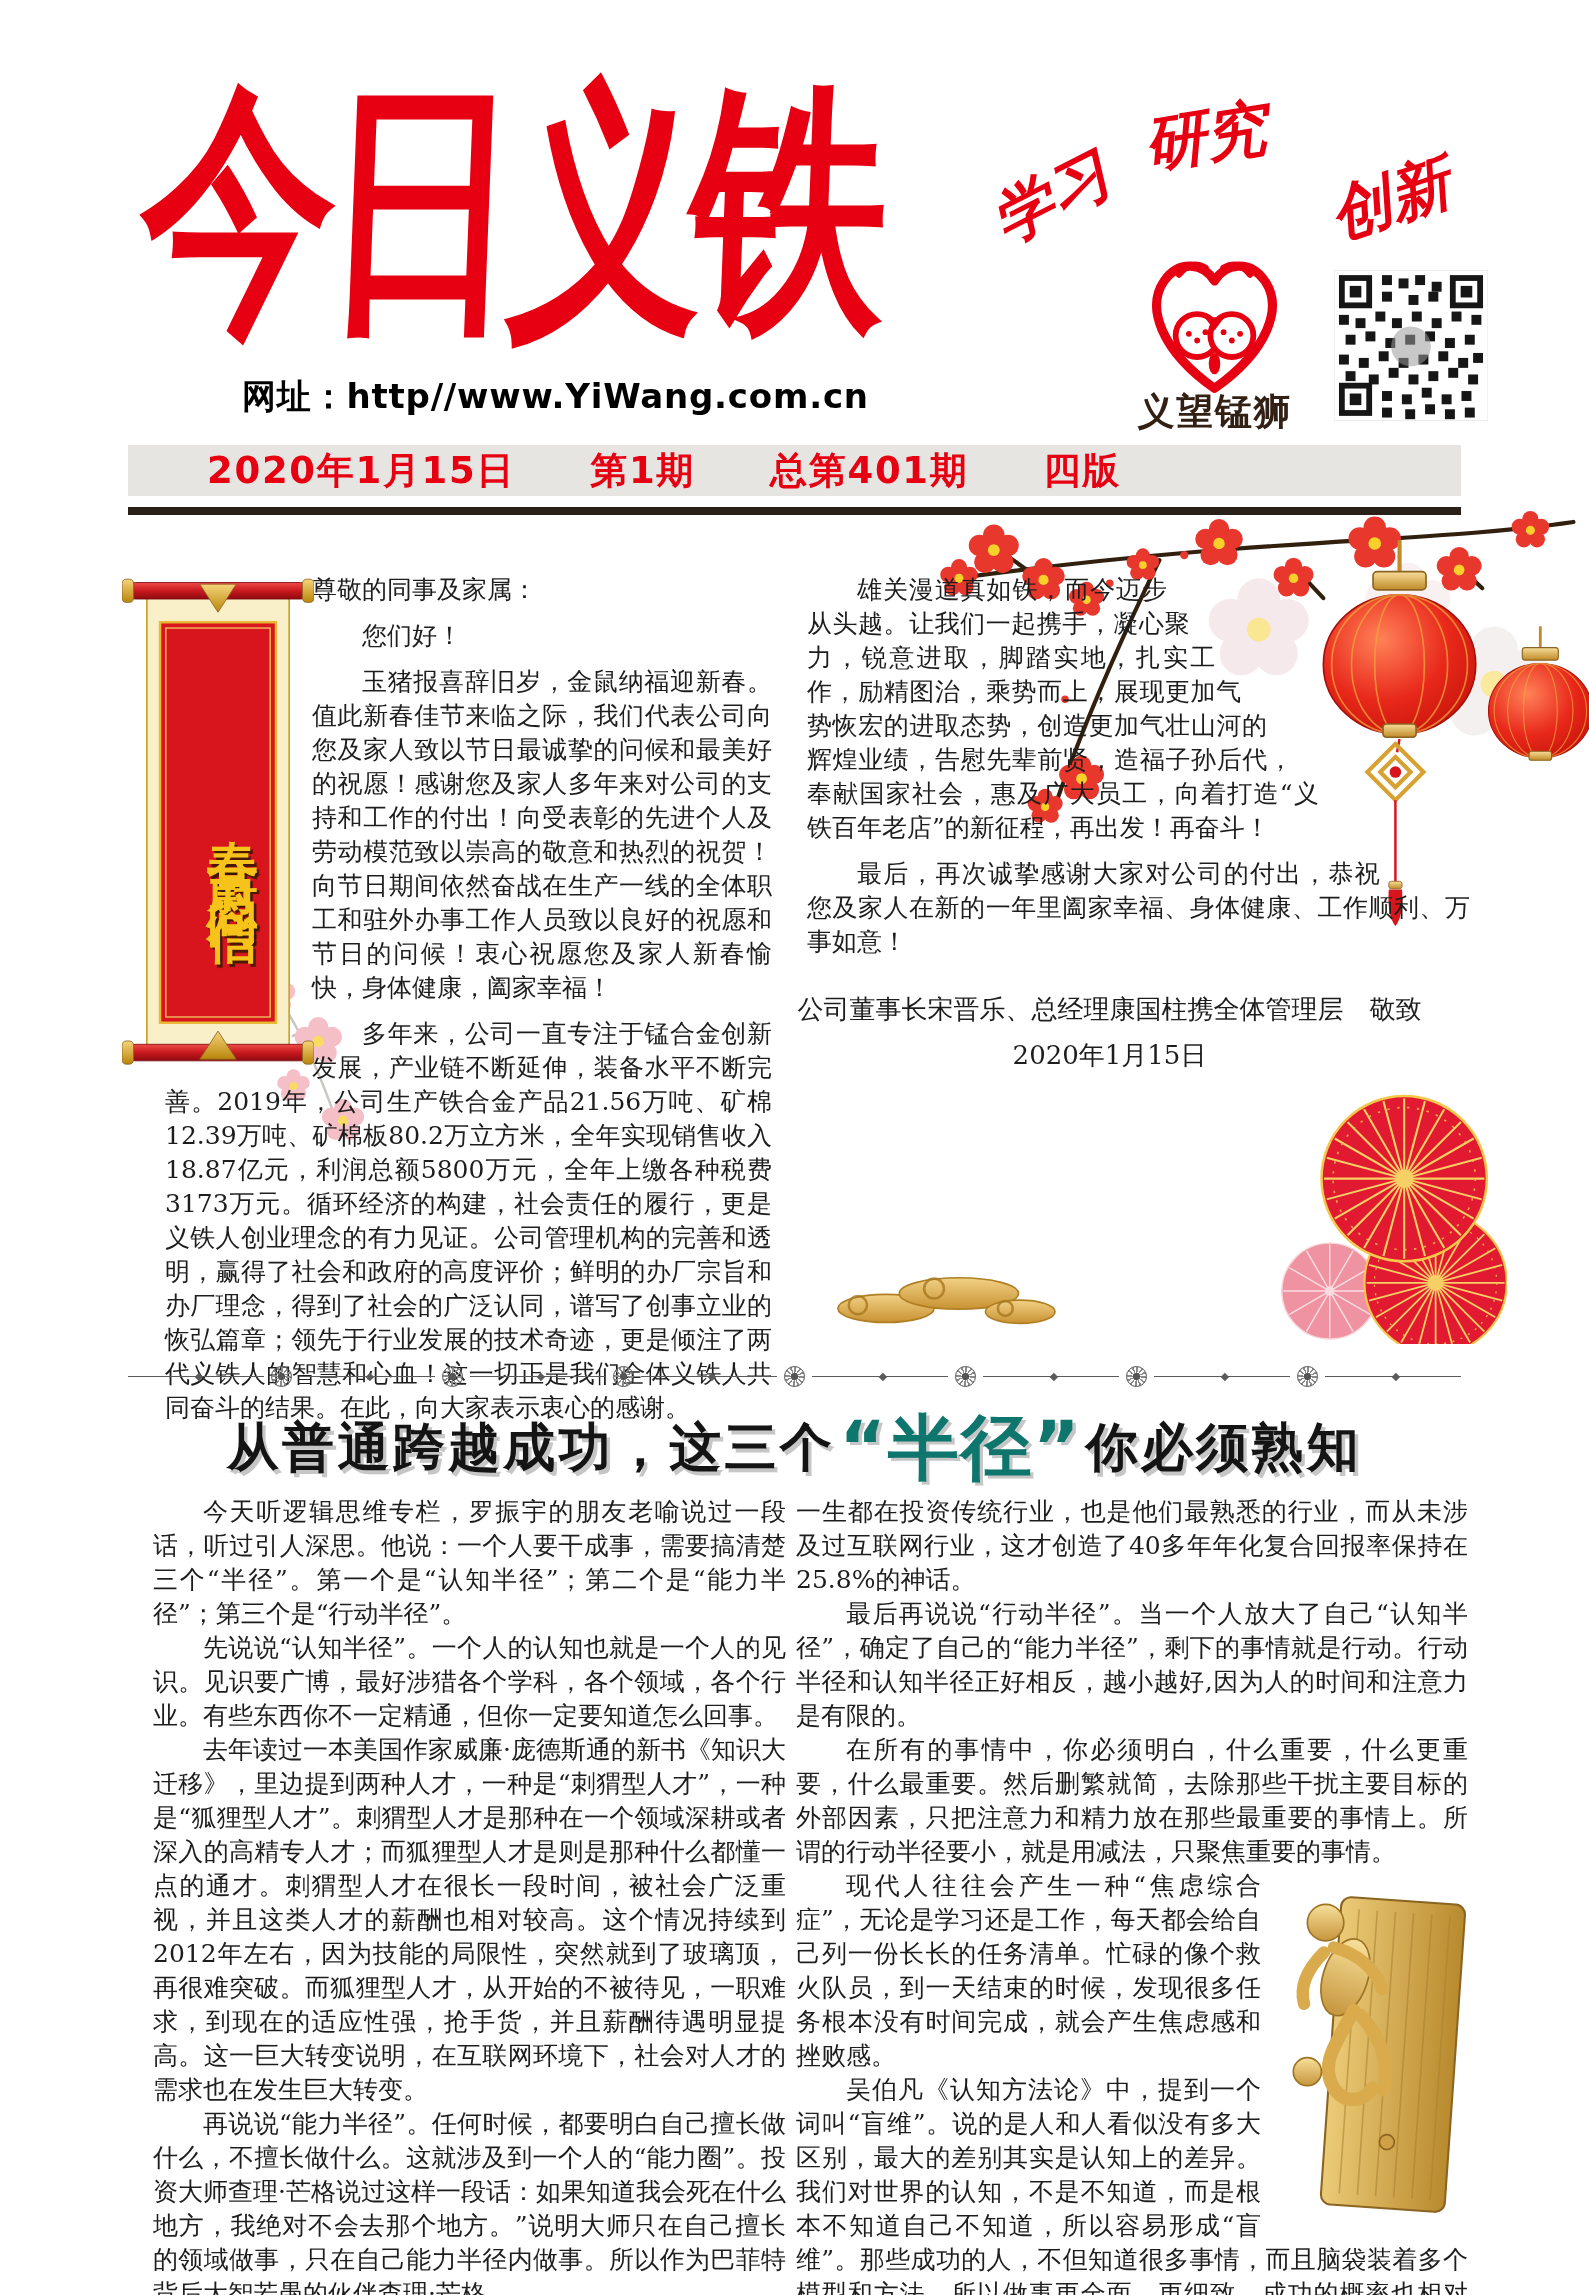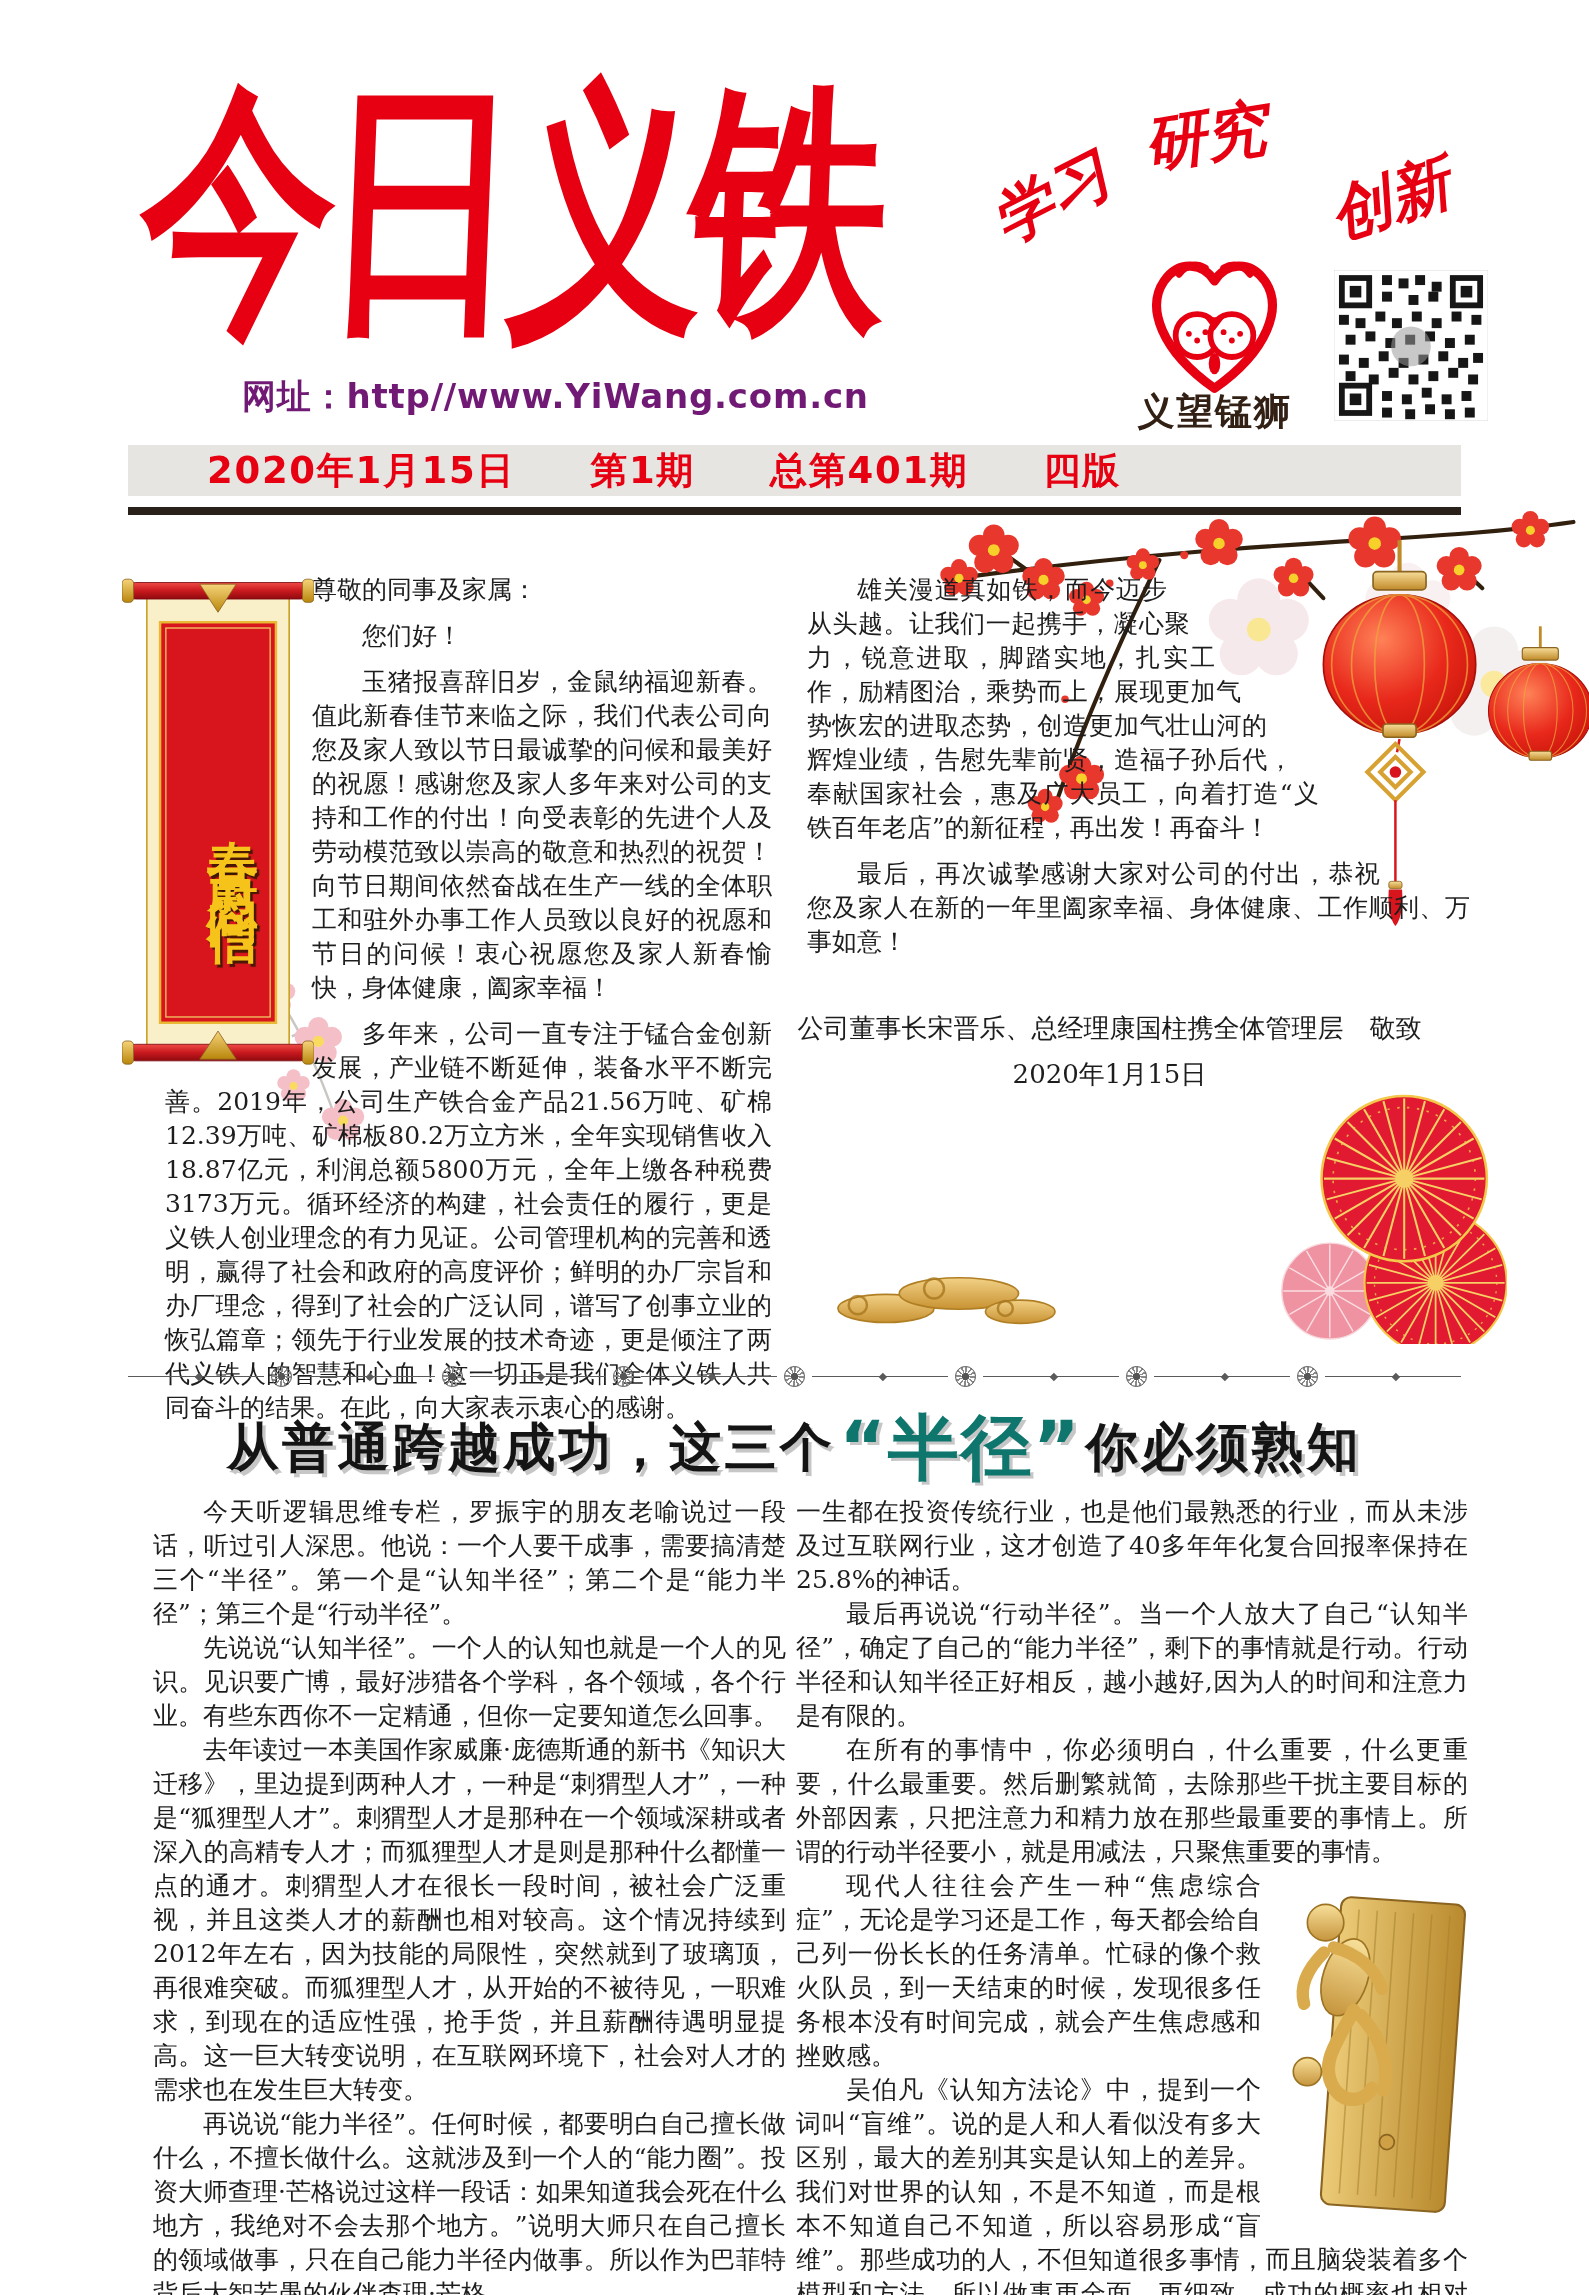--- a/index.html
+++ b/index.html
@@ -3,21 +3,21 @@
 <meta charset="utf-8">
 <style>
   html,body{margin:0;padding:0;}
   body{width:1589px;height:2295px;position:relative;background:#ffffff;overflow:hidden;
        font-family:"DejaVu Serif","Liberation Serif",serif;color:#1d1d1d;}
   .abs{position:absolute;}
   
   .masthead-title{left:147px;top:76px;font-size:195px;font-weight:700;color:#e60012;
        letter-spacing:-11.6px;line-height:1;white-space:nowrap;
        transform:scaleY(1.36) skewX(-3deg);transform-origin:top left;}
-  .masthead-url{left:242px;top:374px;font-size:34px;font-weight:700;color:#701a75;
+  .masthead-url{left:242px;top:374px;font-size:34px;font-weight:700;color:#000000;
        font-family:"DejaVu Sans","Liberation Sans",sans-serif;letter-spacing:0.8px;white-space:nowrap;}
   .slogan{color:#e60012;font-size:61px;font-weight:700;font-style:italic;white-space:nowrap;}
   .slogan-1{left:990px;top:157px;transform:rotate(-27deg);}
   .slogan-2{left:1144px;top:96px;transform:rotate(-9deg);}
   .slogan-3{left:1329px;top:159px;transform:rotate(-18deg);}
   .logo-box{left:1136px;top:238px;width:157px;height:162px;}
   .logo-text{left:1126px;top:387px;width:178px;text-align:center;font-size:37px;font-weight:900;
        color:#332014;letter-spacing:1.7px;font-family:"DejaVu Sans","Liberation Sans",sans-serif;}
   .qr-box{left:1334px;top:270px;width:154px;height:151px;}
   
@@ -34,21 +34,21 @@
   .letter-right{left:795px;top:561px;width:687px;}
   .scroll-float{float:left;width:159px;height:500px;}
   .lantern-float{float:right;width:315px;height:298px;
        shape-outside:polygon(0 0,100% 0,100% 100%,72% 100%);shape-margin:10px;}
   .scroll-wrap{position:absolute;left:-31px;top:8.3px;width:192px;height:507px;z-index:3;}
   .scroll-wrap svg{position:absolute;left:0;top:0;}
   .banner-text{position:absolute;left:0;right:0;margin:auto;top:79px;width:65px;height:396px;
        writing-mode:vertical-rl;text-orientation:upright;font-size:51px;font-weight:700;
        color:#f6c31a;letter-spacing:18px;text-align:center;
        text-shadow:2.5px 2.5px 0.8px rgba(48,24,0,.85);}
-  .sign-block{margin-top:52px;text-align:center;padding-right:58px;}
+  .sign-block{margin-top:33px;text-align:center;padding-right:58px;}
   .sign-line{font-size:26px;}
   .sign-date{font-size:26px;margin-top:11.6px;}
   
   .deco{z-index:1;pointer-events:none;}
   .plum-deco{left:911px;top:507px;width:679px;height:434px;}
   .mums-deco{left:1265px;top:1086px;width:242px;height:258px;}
   .cloud-deco{left:828px;top:1257px;width:232px;height:83px;}
   .pink-deco{left:242px;top:962px;width:141px;height:190px;opacity:.75;}
   
   .divider{left:128px;top:1364px;width:1333px;height:25px;display:flex;align-items:center;z-index:2;}

